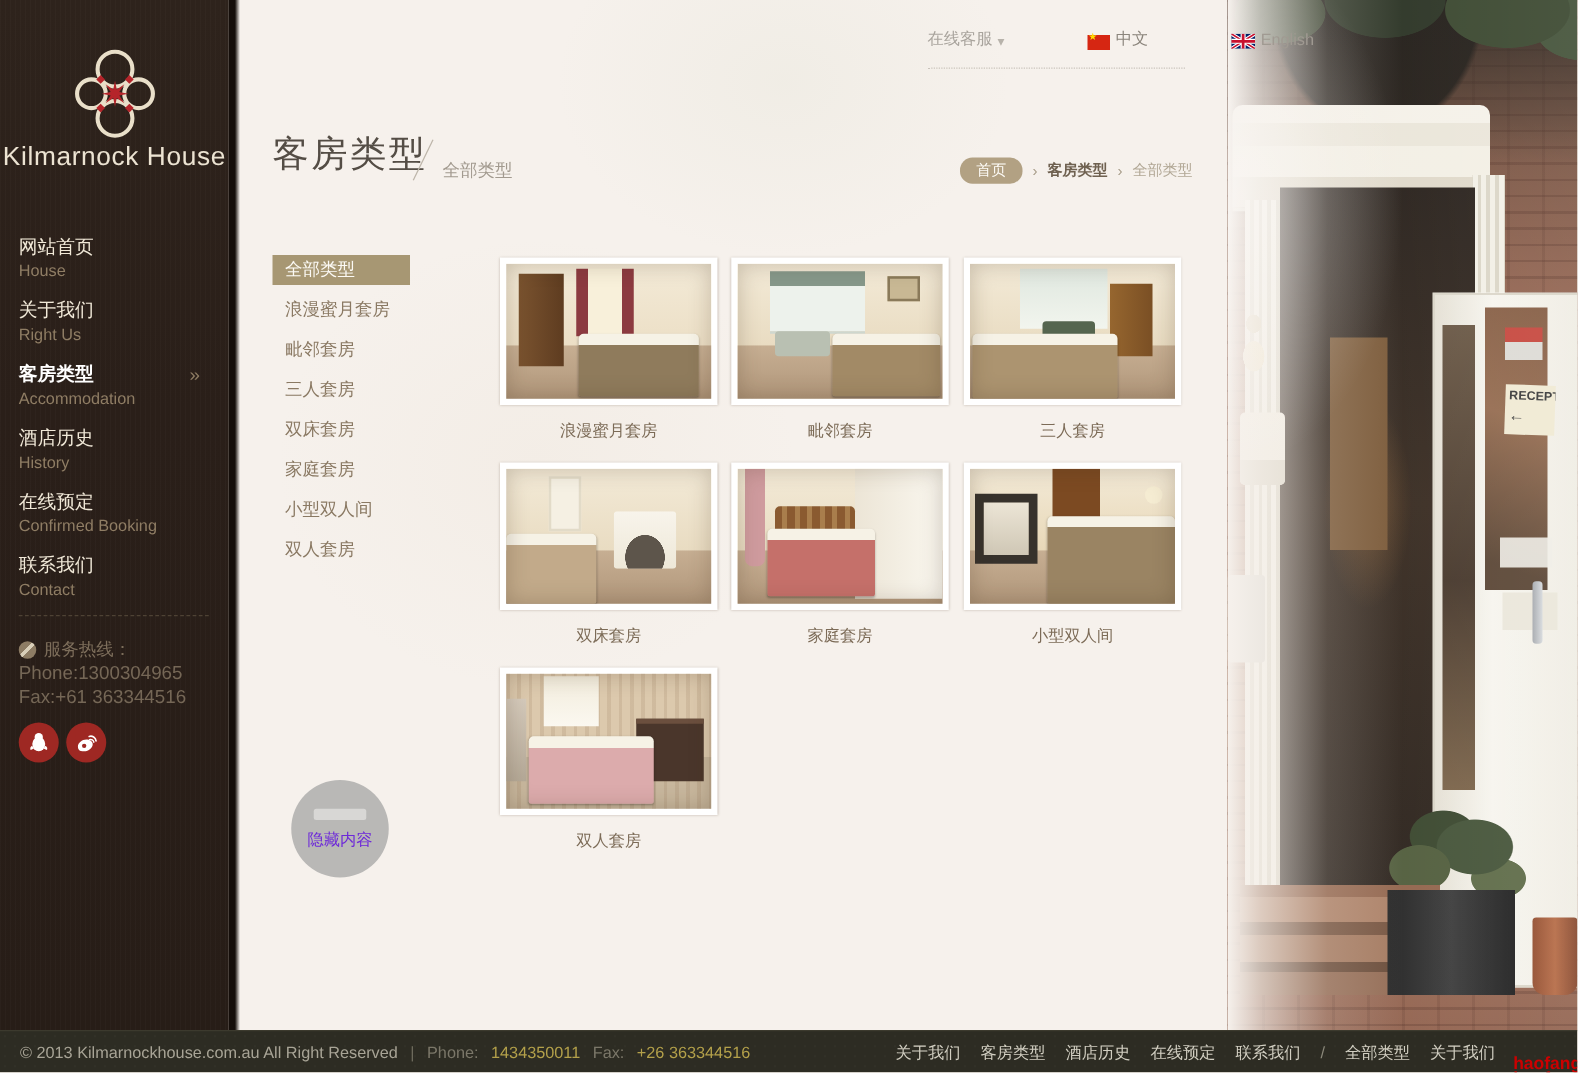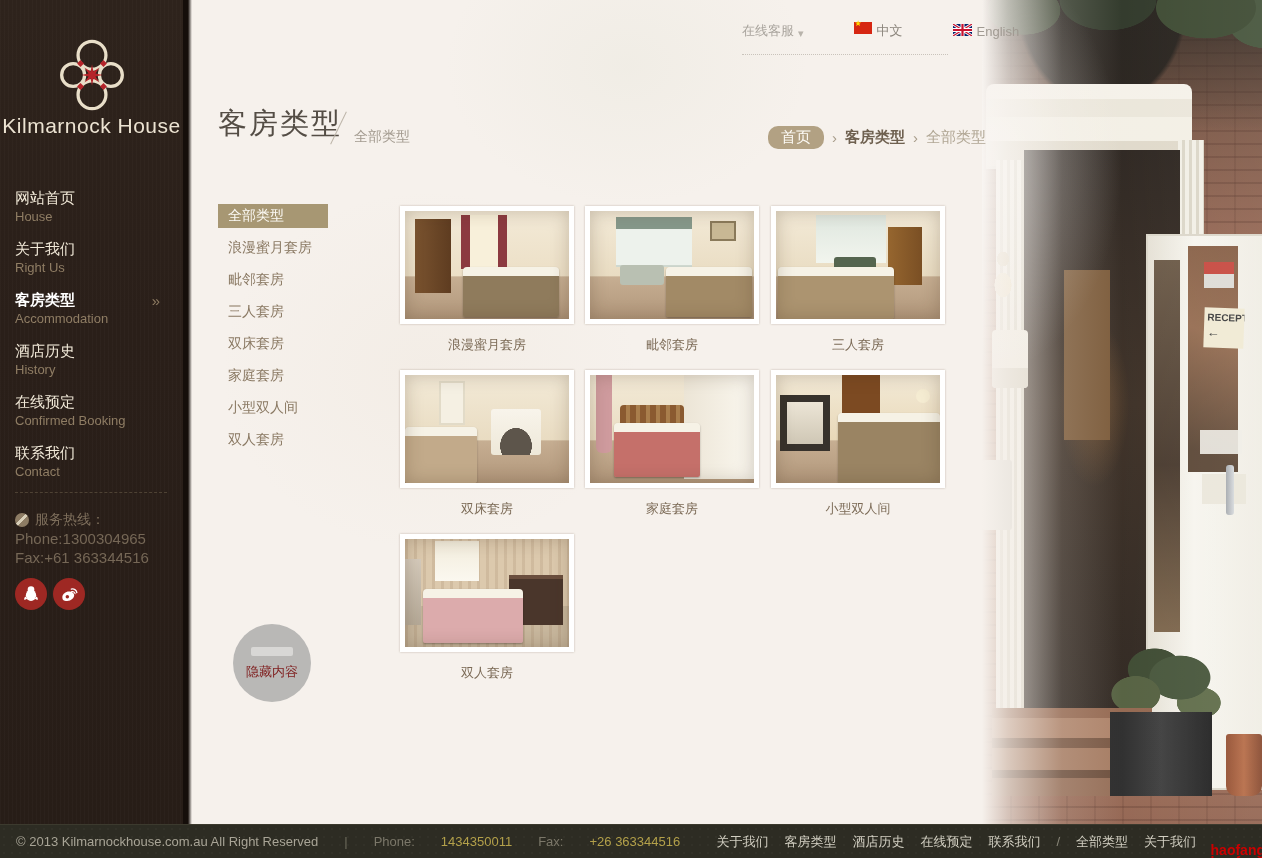--- a/index.html
+++ b/index.html
@@ -28,33 +28,33 @@
     background:linear-gradient(135deg,#8d7c64 0 42%,#d9cfb9 42% 56%,#8d7c64 56%);}
   .side-phone{position:absolute;left:15px;top:530px;color:#756756;font-size:15px;}
   .side-fax{position:absolute;left:15px;top:549px;color:#756756;font-size:15px;}
   .socials{position:absolute;left:15px;top:578px;display:flex;gap:6px;}
   .social-btn{width:32px;height:32px;border-radius:50%;background:#9e2823;display:flex;align-items:center;justify-content:center;cursor:pointer;}
 
   
   .topbar{position:absolute;left:742px;top:22px;display:flex;align-items:center;gap:10px;font-size:13px;}
   .service{color:#a9a49d;cursor:pointer;display:flex;align-items:flex-end;gap:4px;}
   .caret::after{content:"▾";color:#b8b3ab;font-size:11px;}
-  .lang{display:flex;align-items:flex-start;gap:5px;cursor:pointer;margin-left:4px;padding-left:36px;}
+  .lang{display:flex;align-items:flex-end;gap:5px;cursor:pointer;margin-left:20px;padding-left:36px;}
   .lang-zh-label{color:#8b857c;}
   .lang-en-label{color:#a09a92;}
   .flag-cn{width:18px;height:12px;background:#d62612;position:relative;display:inline-block;}
   .flag-cn::before{content:"★";position:absolute;left:1px;top:-3px;color:#ffde00;font-size:8px;}
   .topbar-dots{position:absolute;left:742px;top:54px;width:206px;border-top:1px dotted #c9c3bb;}
 
   
   .page-head{position:absolute;left:218px;top:104px;}
   .page-title{font-size:29px;color:#544d45;letter-spacing:2px;}
   .title-slash{position:absolute;left:120px;top:6px;width:1px;height:36px;background:#bdb5a9;transform:rotate(26deg);}
   .page-subtitle{position:absolute;left:136px;top:24px;font-size:14px;color:#a29a8f;white-space:nowrap;}
-  .breadcrumb{position:absolute;left:768px;top:126px;display:flex;align-items:center;gap:8px;font-size:15px;}
+  .breadcrumb{position:absolute;left:768px;top:126px;display:flex;align-items:center;gap:8px;font-size:12px;}
   .crumb-home{background:#b2a183;color:#fdfbf6;border-radius:10px;padding:2px 13px;cursor:pointer;}
   .crumb-sep::after{content:"›";color:#a79c89;}
   .crumb-l1{color:#6f6150;font-weight:bold;cursor:pointer;}
   .crumb-l2{color:#b1a795;}
 
   
   .subnav{position:absolute;left:218px;top:204px;width:120px;font-size:14px;}
   .subnav-item{color:#8a7963;padding:3px 10px;margin-bottom:8px;cursor:pointer;}
   .subnav-item.active{background:#a79773;color:#fcfaf5;width:110px;}
 
@@ -107,21 +107,21 @@
       linear-gradient(180deg,#dcc9ad 0 62%,#c8b79d 62%);}
   .r7 .win{left:30px;top:2px;width:44px;height:40px;background:linear-gradient(180deg,#f2ecdc,#fbf8f0);}
   .r7 .feat{left:104px;top:36px;width:54px;height:50px;background:#4a362b;border-top:4px solid #6b4f3e;}
   .r7 .extra{display:block;left:0;top:20px;width:16px;height:66px;background:linear-gradient(#d5cabb,#b5a997);}
   .r7 .bed{left:18px;top:50px;width:100px;height:54px;--duvet:#dcabac;}
 
   
   .hidden-toggle{position:absolute;left:233px;top:624px;width:78px;height:78px;border-radius:50%;
     background:#b9b8b6;cursor:pointer;}
   .minus-bar{width:42px;height:9px;background:#d8d7d5;border-radius:2px;margin:23px auto 7px;}
-  .hidden-label{text-align:center;font-size:13px;color:#7f1d1d;}
+  .hidden-label{text-align:center;font-size:13px;color:#6d28d9;}
 
   
   .photo{position:absolute;left:982px;top:0;width:280px;height:824px;overflow:hidden;
     background:repeating-linear-gradient(180deg,rgba(60,25,15,.25) 0 2px,transparent 2px 13px),
                repeating-linear-gradient(90deg,rgba(60,25,15,.15) 0 2px,transparent 2px 28px),
                linear-gradient(180deg,#6b4634 0 12%,#96604a 35%,#a06c50 70%,#8a5843 100%);}
   .photo div{position:absolute;}
   .ph-foliage{left:0;top:0;width:100%;height:130px;background:
     radial-gradient(60px 40px at 15% 8%,#26301c 0 60%,transparent 61%),
     radial-gradient(80px 50px at 45% 0%,#1d2616 0 60%,transparent 61%),
@@ -172,21 +172,21 @@
 
   
   .bg-faint{position:absolute;left:192px;top:0;width:790px;height:824px;pointer-events:none;background:
     radial-gradient(260px 200px at 55% 8%,rgba(190,200,170,.10),transparent 70%),
     radial-gradient(300px 260px at 30% 45%,rgba(210,190,160,.08),transparent 70%);}
 
   
   .footer{position:absolute;left:0;top:824px;width:1262px;height:34px;background:
     radial-gradient(rgba(255,255,255,.025) 1px,transparent 1px) 0 0/8px 8px,#2d2c23;
     border-top:1px solid #3c3a2e;font-size:13px;}
-  .footer-left{position:absolute;left:16px;top:0;line-height:33px;color:#a8a496;display:flex;gap:26px;}
+  .footer-left{position:absolute;left:16px;top:0;line-height:33px;color:#a8a496;display:flex;gap:10px;}
   .f-pipe{color:#6d6a5c;}
   .f-label{color:#7b7769;}
   .f-gold{color:#b3a04a;}
   .footer-right{position:absolute;right:66px;top:0;line-height:33px;display:flex;gap:16px;color:#d2cfc2;}
   .footer-right span{cursor:pointer;}
   .f-slash{color:#8b887a;cursor:default;}
   .watermark{position:absolute;right:-3px;bottom:-10px;color:#cc0000;font-weight:bold;font-size:14px;
     line-height:12px;text-align:right;font-family:"Liberation Serif",serif;}
 </style>
 </head>

